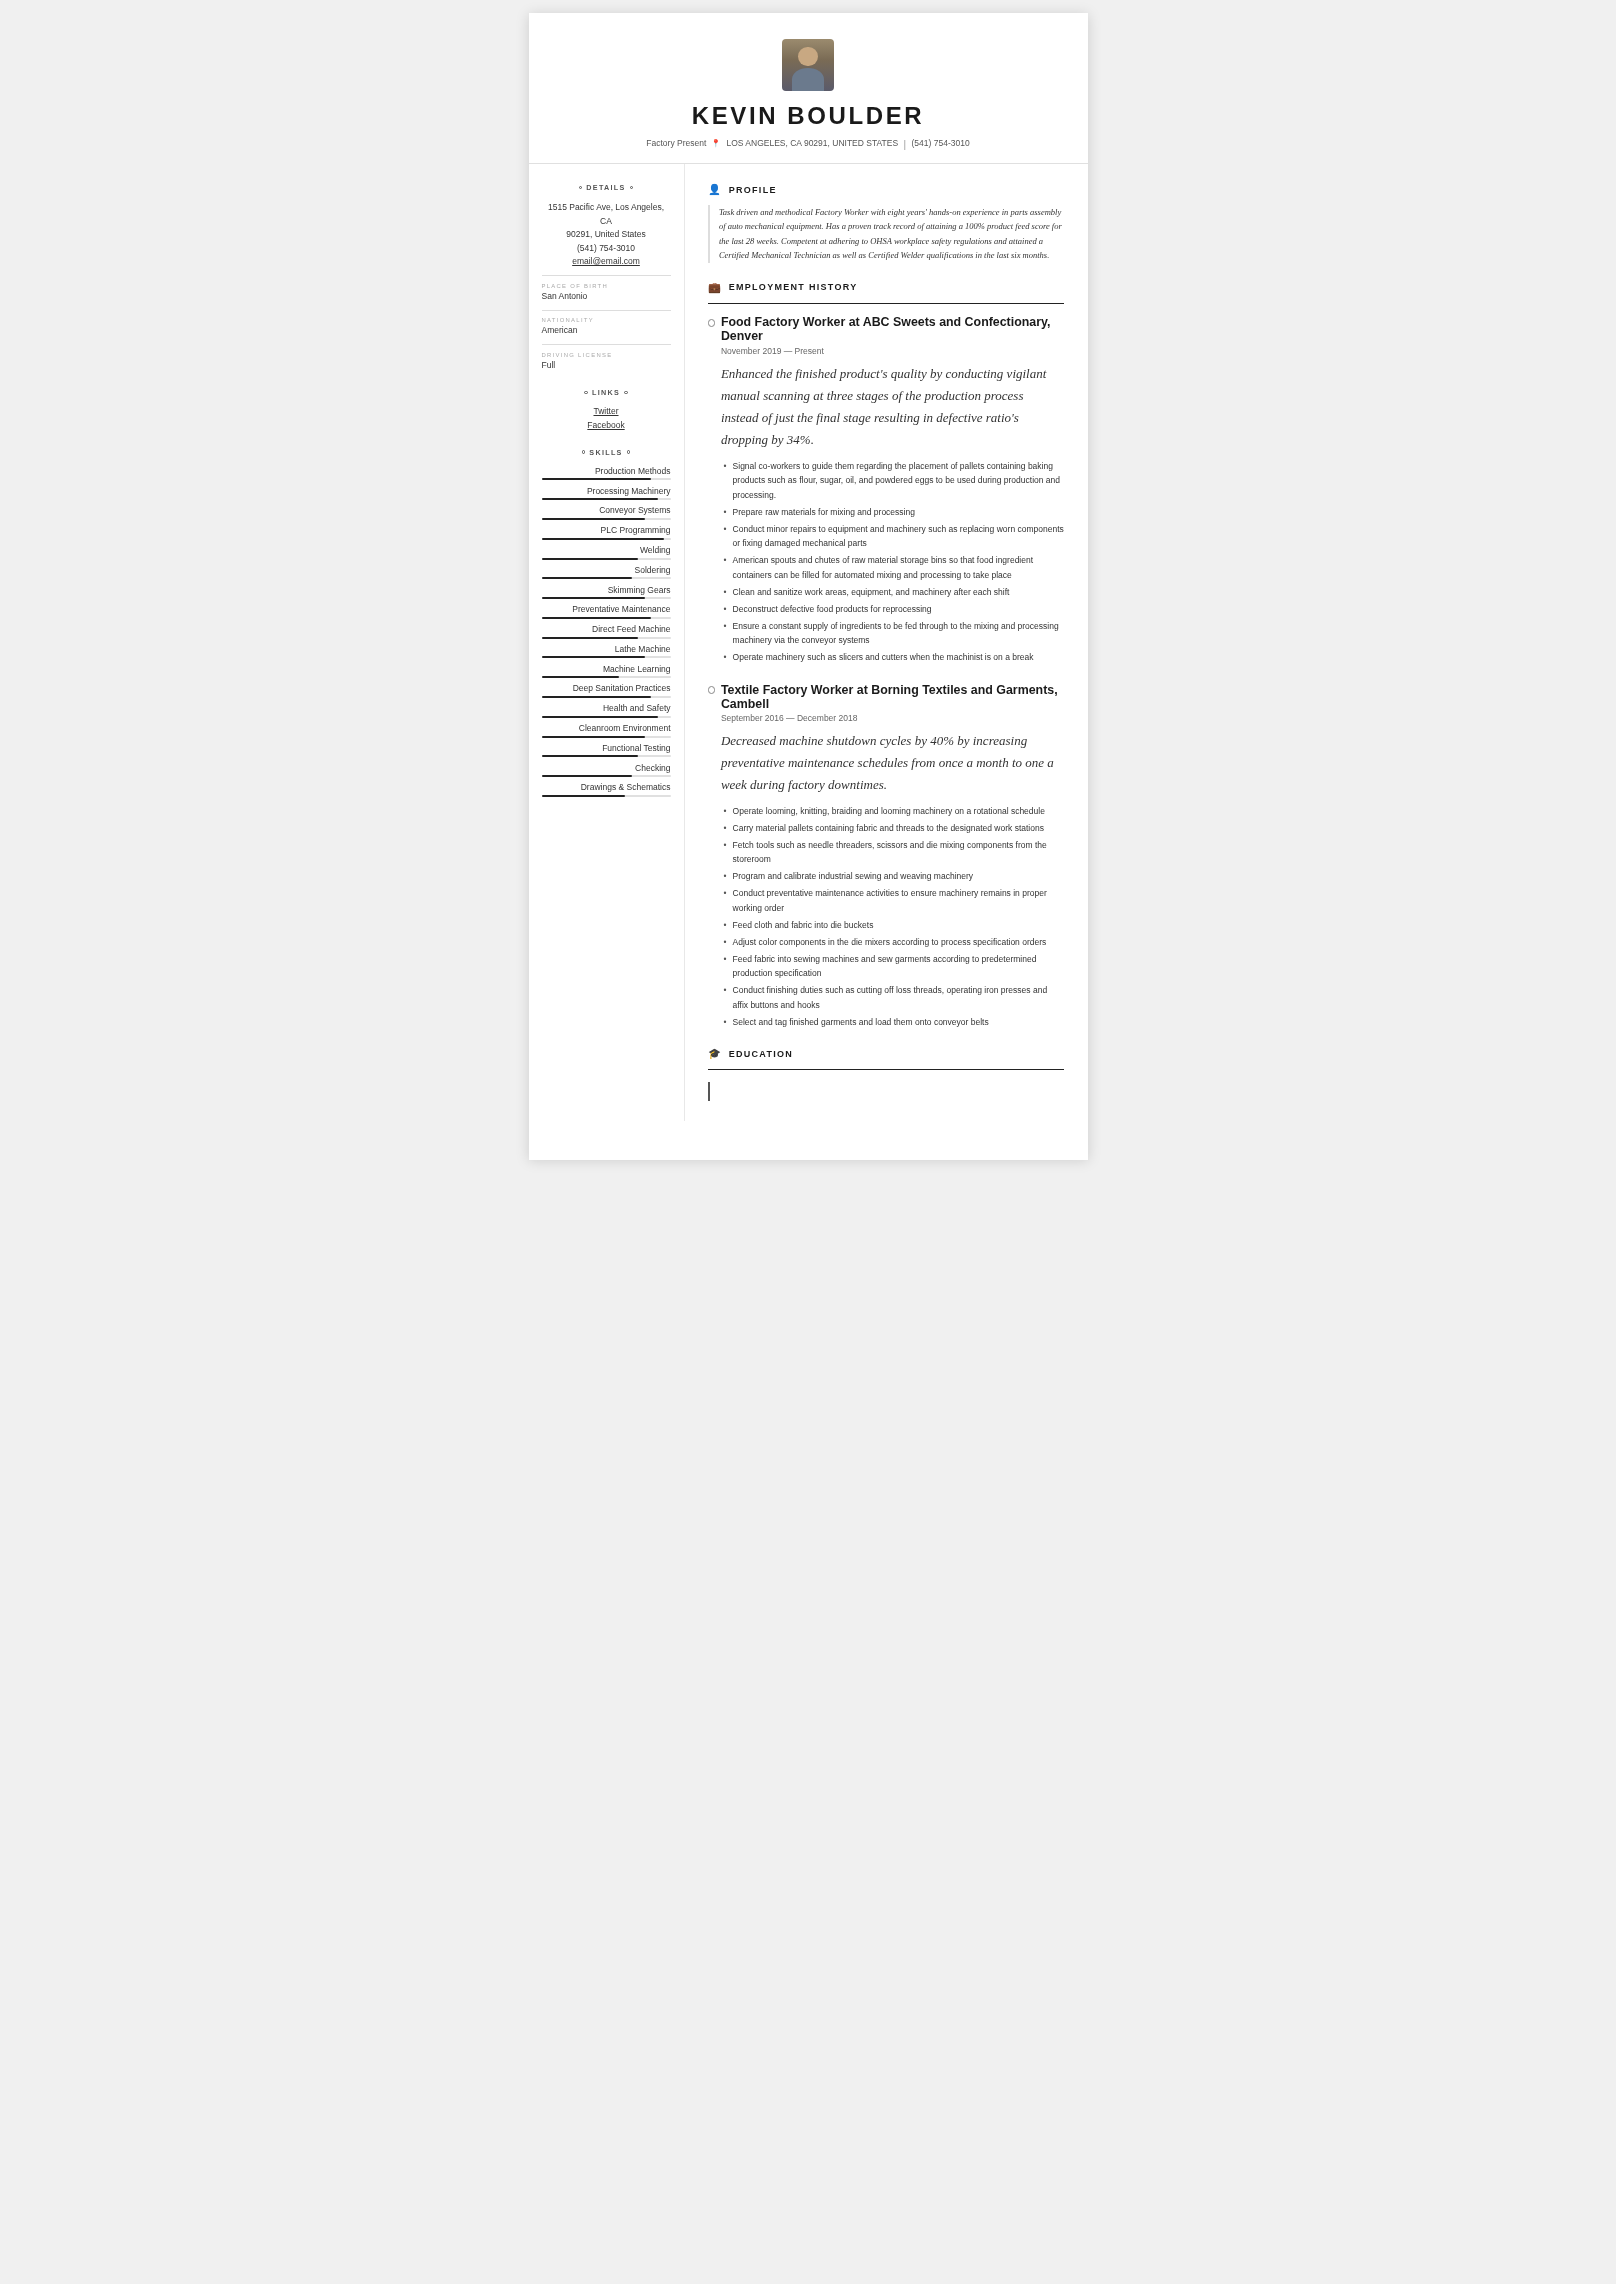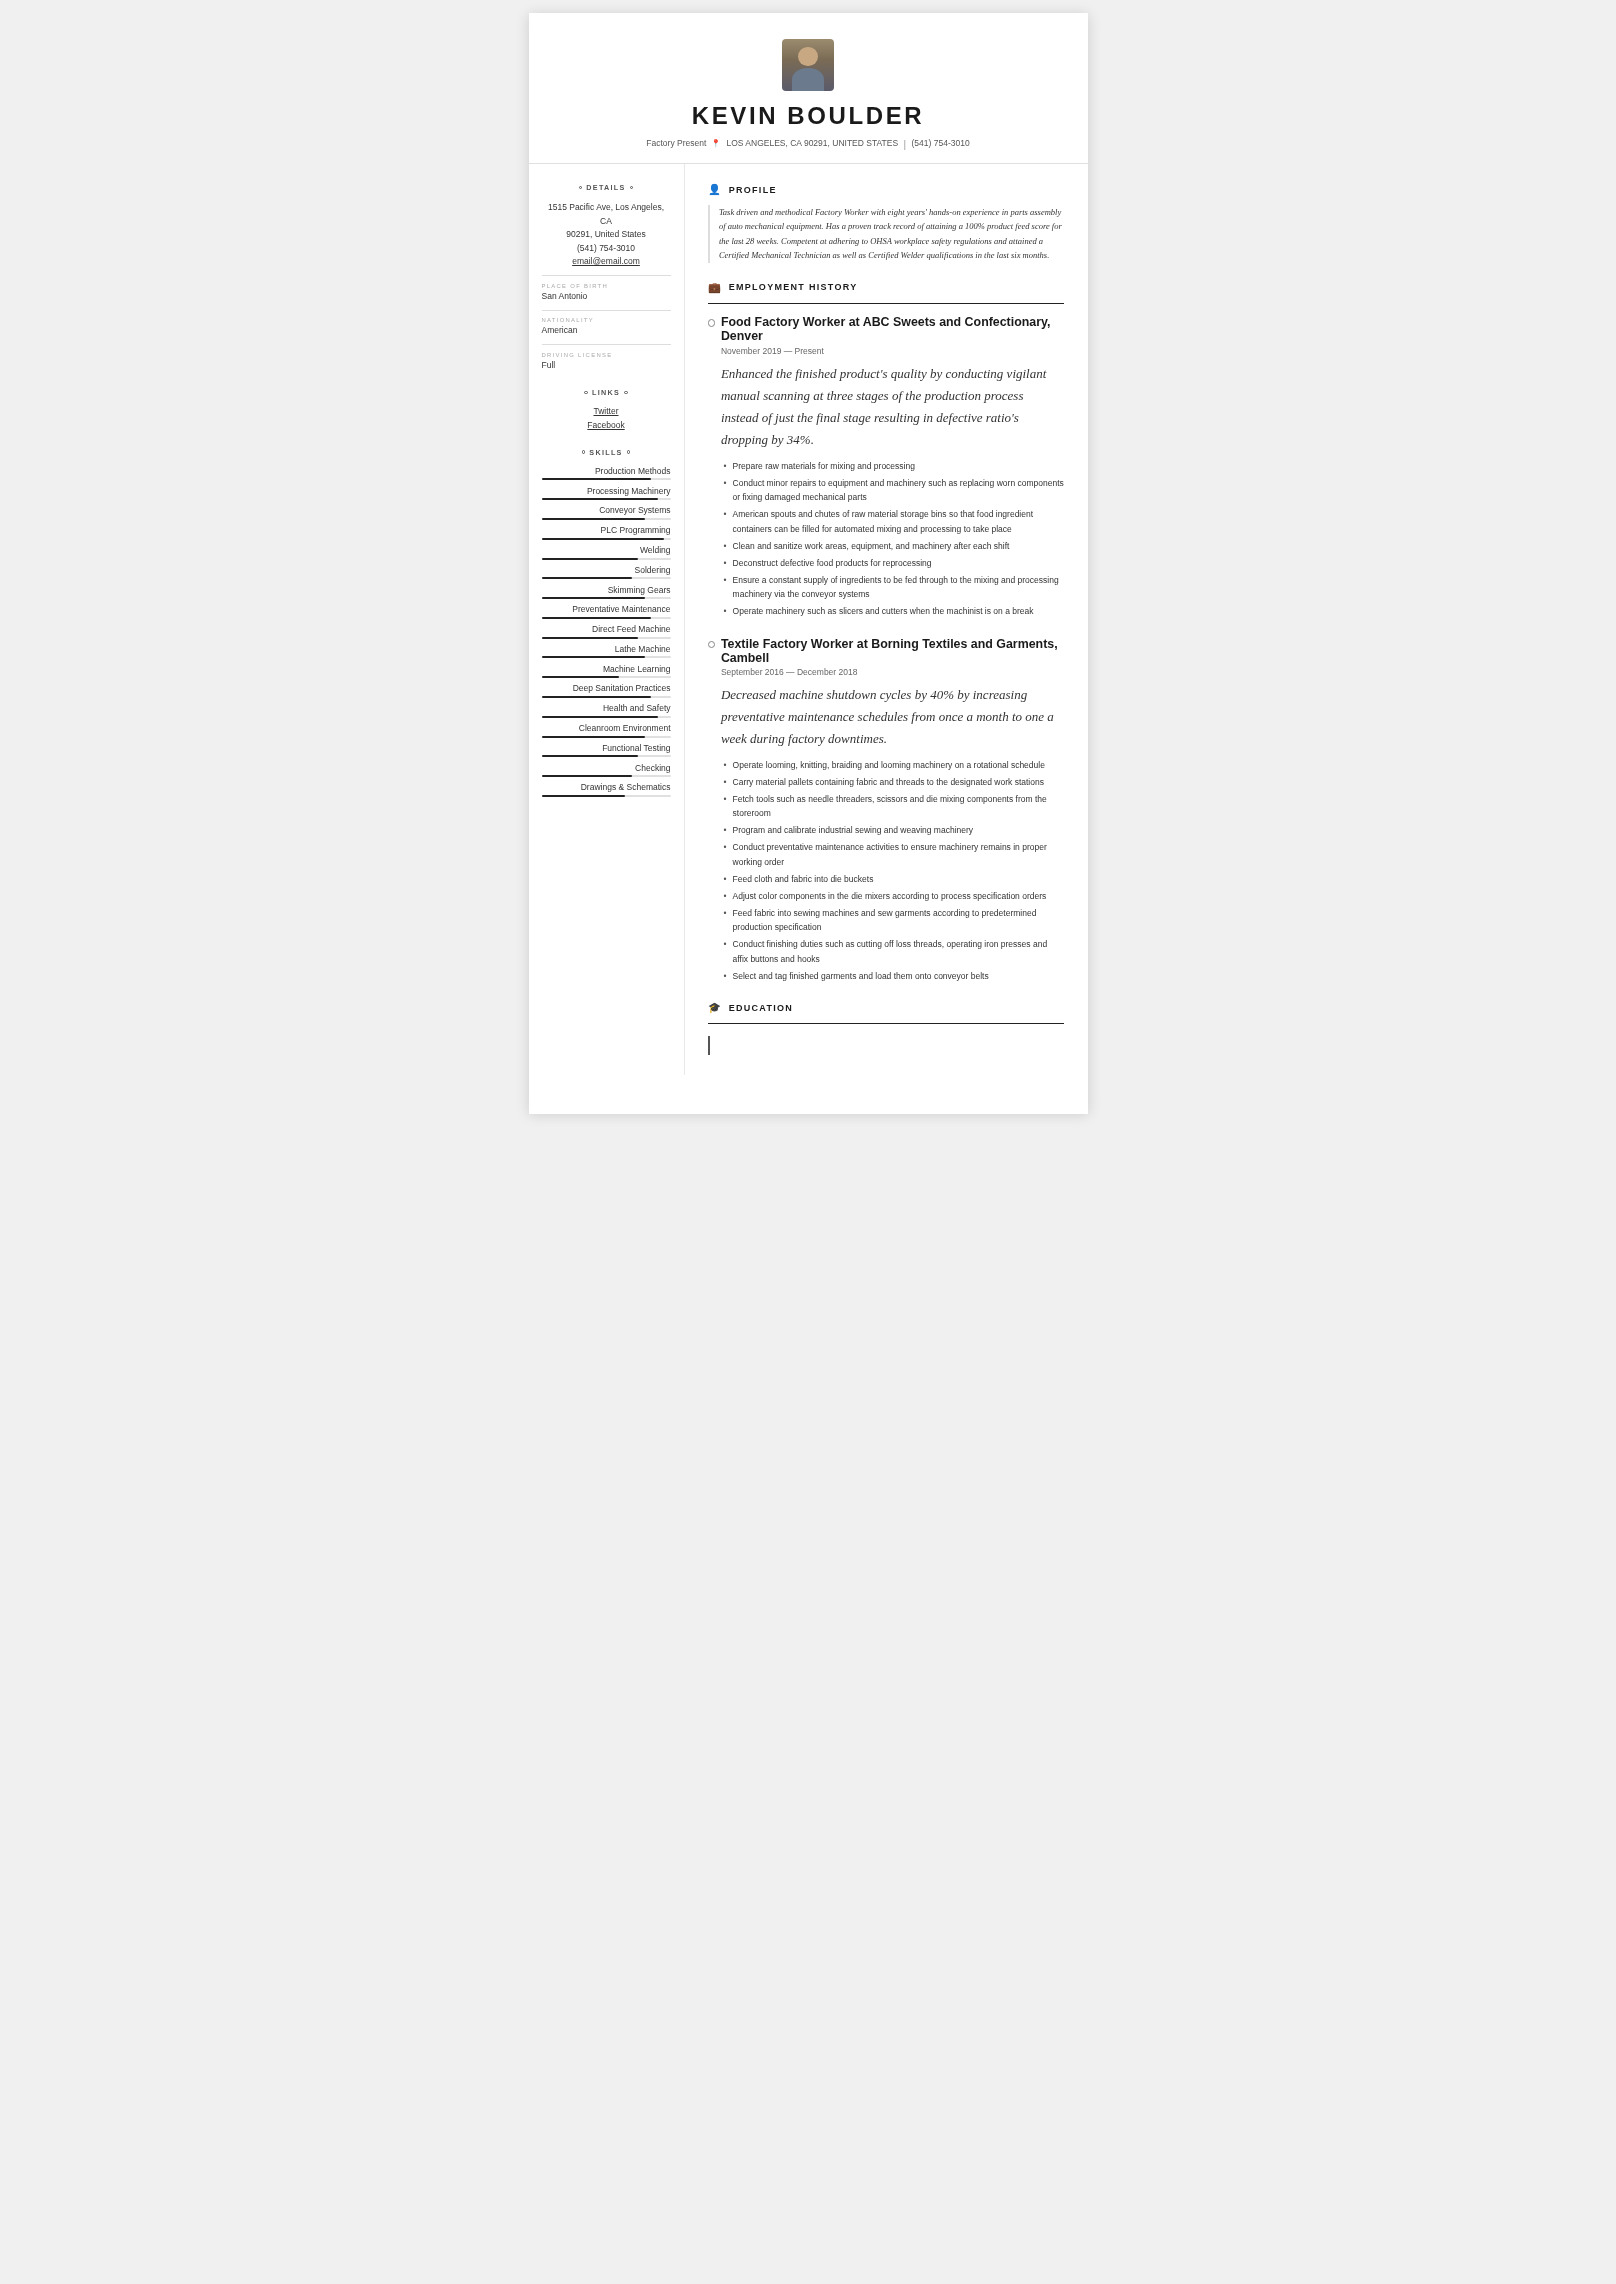--- a/index.html
+++ b/index.html
@@ -470,20 +470,21 @@
           <span class="section-icon">💼</span>
           <span>EMPLOYMENT HISTORY</span>
         </div>
         <hr class="section-line">
         <div id="jobs-container">
             <div class="job-block">
       <div class="job-title">Food Factory Worker at  ABC Sweets and Confectionary, Denver</div>
       <div class="job-dates">November 2019 — Present</div>
       <div class="job-desc">Enhanced the finished product's quality by conducting vigilant manual scanning at three stages of the production process instead of just the final stage resulting in defective ratio's dropping by 34%.</div>
       <ul class="bullet-list">
+                <li>Signal co-workers to guide them regarding the placement of pallets containing baking products such as flour, sugar, oil, and powdered eggs to be used during production and processing.</li>
                 <li>Prepare raw materials for mixing and processing</li>
                 <li>Conduct minor repairs to equipment and machinery such as replacing worn components or fixing damaged mechanical parts</li>
                 <li>American spouts and chutes of raw material storage bins so that food ingredient containers can be filled for automated mixing and processing to take place</li>
                 <li>Clean and sanitize work areas, equipment, and machinery after each shift</li>
                 <li>Deconstruct defective food products for reprocessing</li>
                 <li>Ensure a constant supply of ingredients to be fed through to the mixing and processing machinery via the conveyor systems</li>
                 <li>Operate machinery such as slicers and cutters when the machinist is on a break</li>
               </ul>
     </div>
             <div class="job-block">

